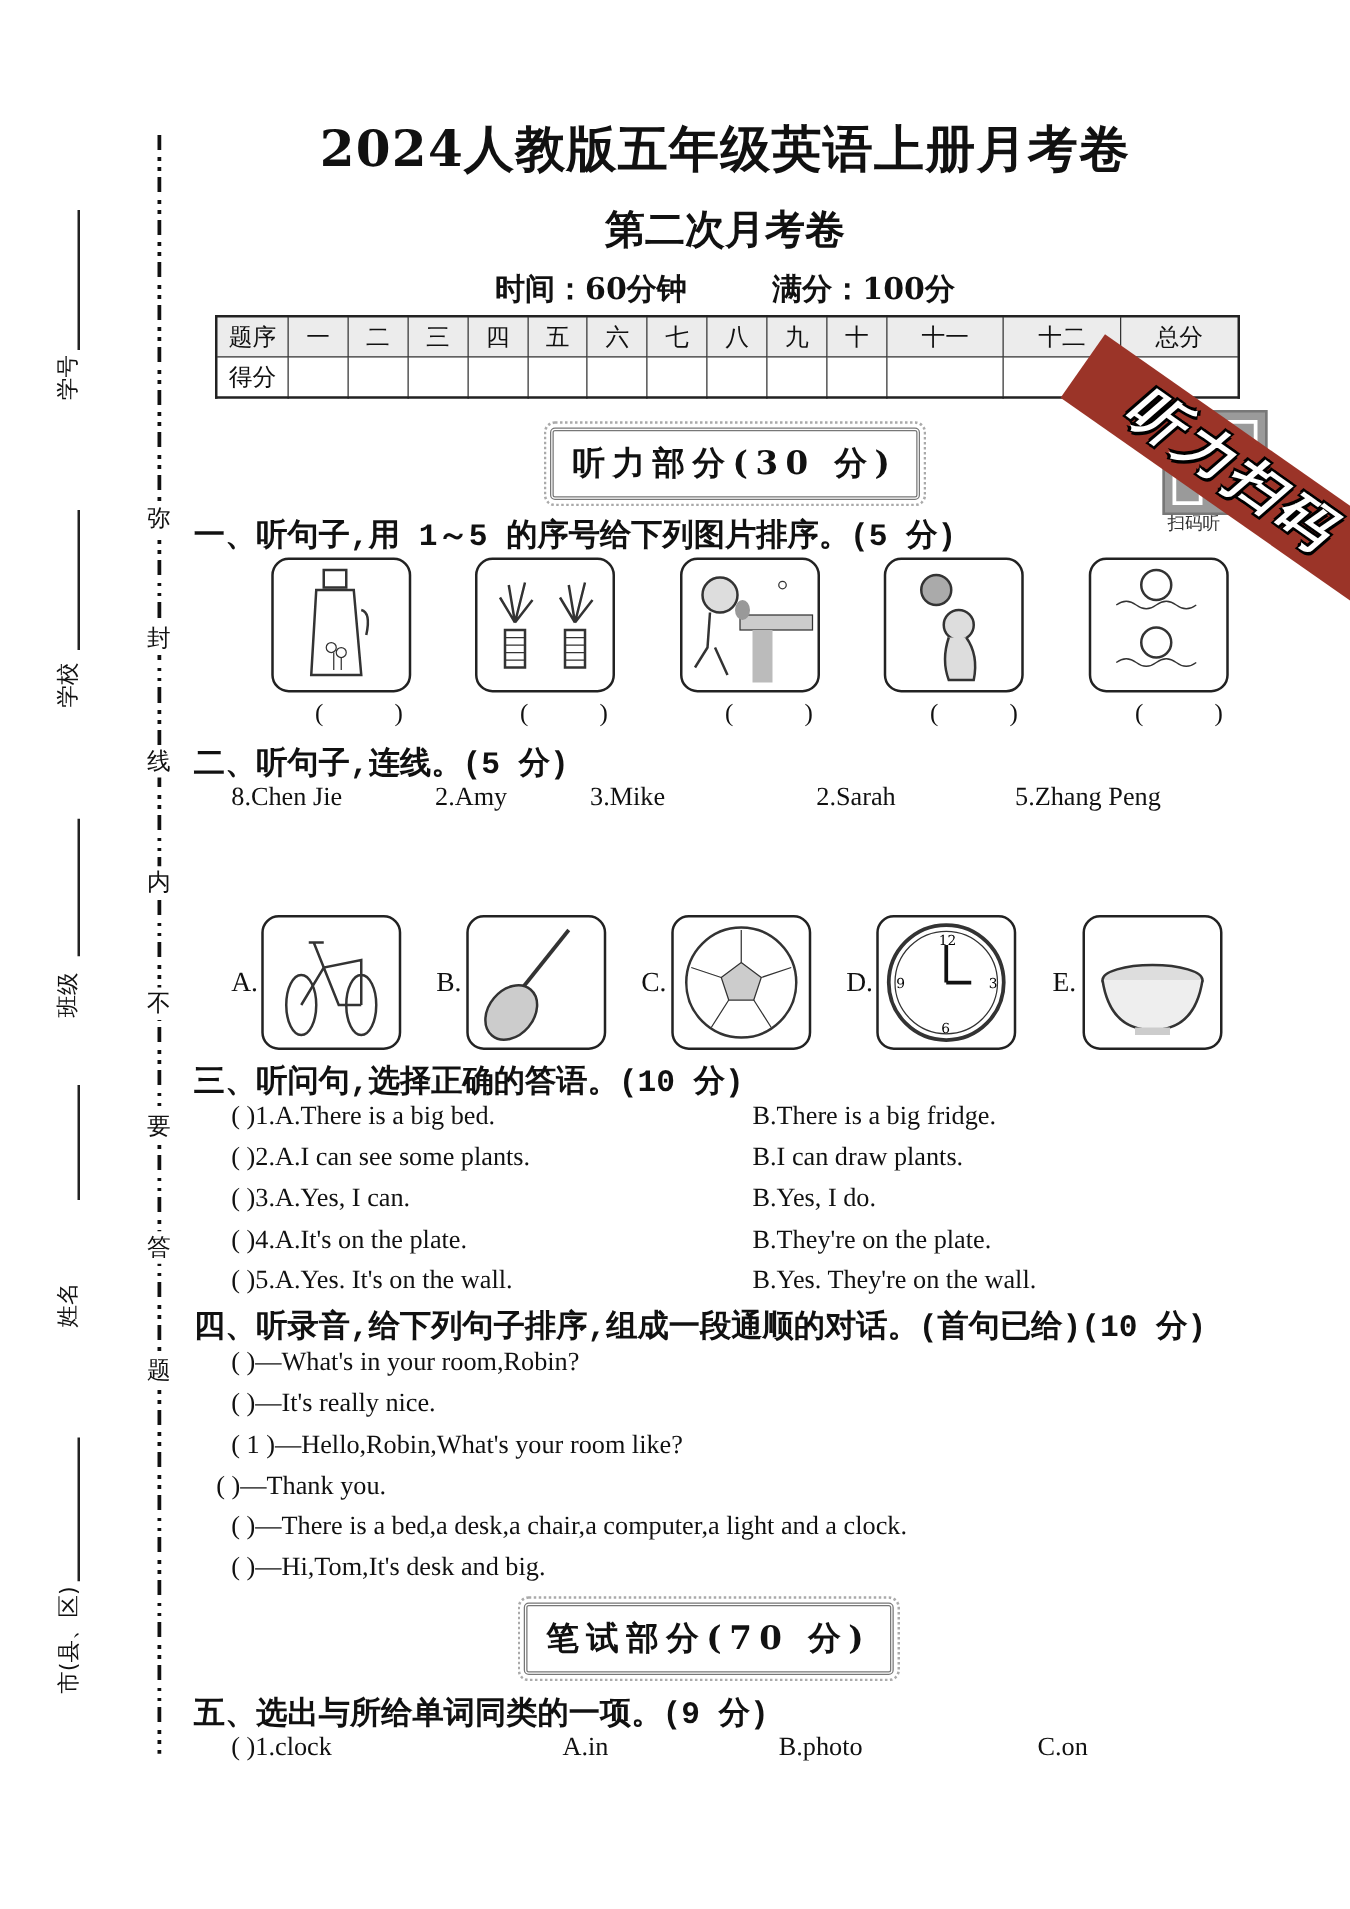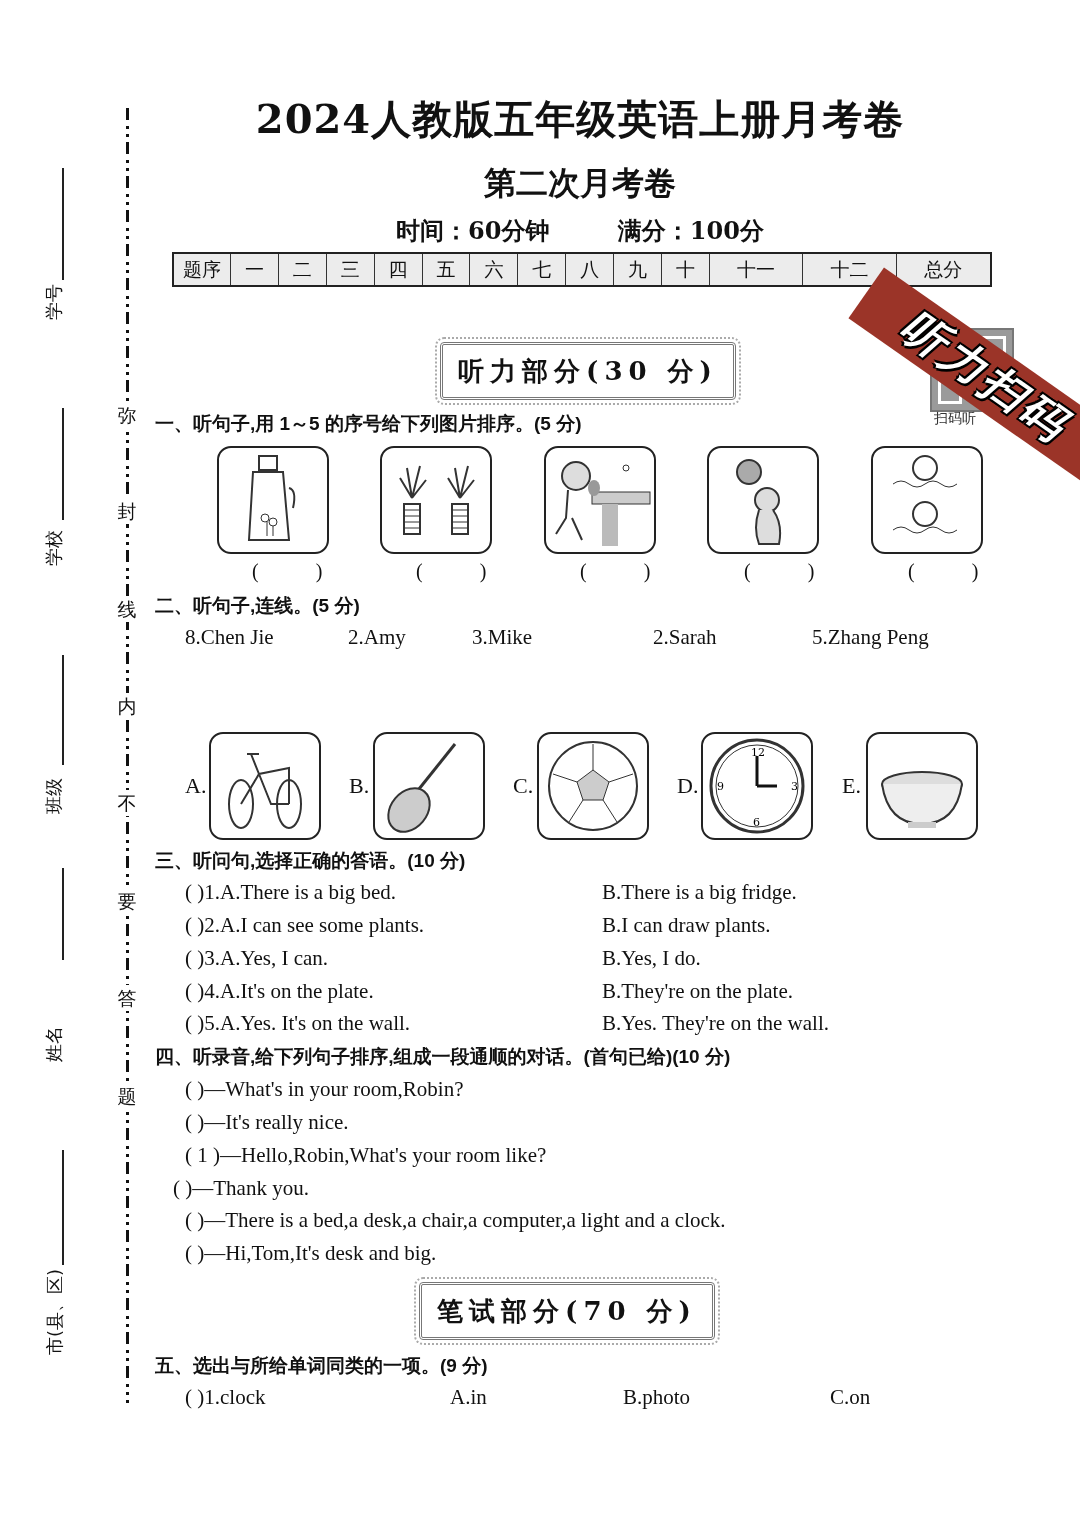--- a/index.html
+++ b/index.html
@@ -32,21 +32,21 @@
             font-size:44px; font-weight:bold; text-align:center; line-height:62px; letter-spacing:4px;
             text-shadow: 2px 2px 0 #000, -2px -2px 0 #000, 2px -2px 0 #000, -2px 2px 0 #000; font-style:italic; }
   .qr { position:absolute; left:930px; top:328px; width:80px; height:80px; background:#9a9a9a;
         border:2px solid #777; }
   .qr-text { position:absolute; left:934px; top:410px; font-family:"DejaVu Sans", sans-serif; font-size:14px; color:#333; }
 
   .part-box { position:absolute; width:290px; height:52px; border:3px double #777; border-radius:4px;
               text-align:center; line-height:52px; font-family:"DejaVu Serif", serif; font-weight:bold; font-size:26px;
               letter-spacing:6px; outline:2px dotted #aaa; outline-offset:3px; }
 
-  .section-h { position:absolute; left:155px; font-family:Liberation Sans, sans-serif; font-size:19px; font-weight:bold; white-space:nowrap; }
+  .section-h { position:absolute; left:155px; font-family:Liberation Mono, monospace; font-size:25px; font-weight:bold; white-space:nowrap; }
   .line { position:absolute; font-family:"Liberation Serif", serif; font-size:21px; white-space:nowrap; }
 
   .pic { position:absolute; width:108px; height:104px; border:2px solid #222; border-radius:14px; background:#fff; overflow:hidden; }
   .paren { position:absolute; font-family:"Liberation Serif", serif; font-size:20px; letter-spacing:26px; }
   .opt-letter { position:absolute; font-family:"Liberation Serif", serif; font-size:22px; }
 </style>
 </head>
 <body>
 
 <div>
@@ -90,20 +90,36 @@
     <td>五</td>
     <td>六</td>
     <td>七</td>
     <td>八</td>
     <td>九</td>
     <td>十</td>
     <td>十一</td>
     <td>十二</td>
     <td>总分</td>
   </tr>
+  <tr>
+    <td>得分</td>
+    <td></td>
+    <td></td>
+    <td></td>
+    <td></td>
+    <td></td>
+    <td></td>
+    <td></td>
+    <td></td>
+    <td></td>
+    <td></td>
+    <td></td>
+    <td></td>
+    <td></td>
+  </tr>
 </tbody>
   </table>
 
 <div class="qr">
   <div style="position:absolute;left:6px;top:6px;width:18px;height:18px;border:3px solid #fff;"></div>
   <div style="position:absolute;right:6px;top:6px;width:18px;height:18px;border:3px solid #fff;"></div>
   <div style="position:absolute;left:6px;bottom:6px;width:18px;height:18px;border:3px solid #fff;"></div>
 </div>
 <div class="qr-text">扫码听</div>
 <div class="banner">听力扫码</div>

